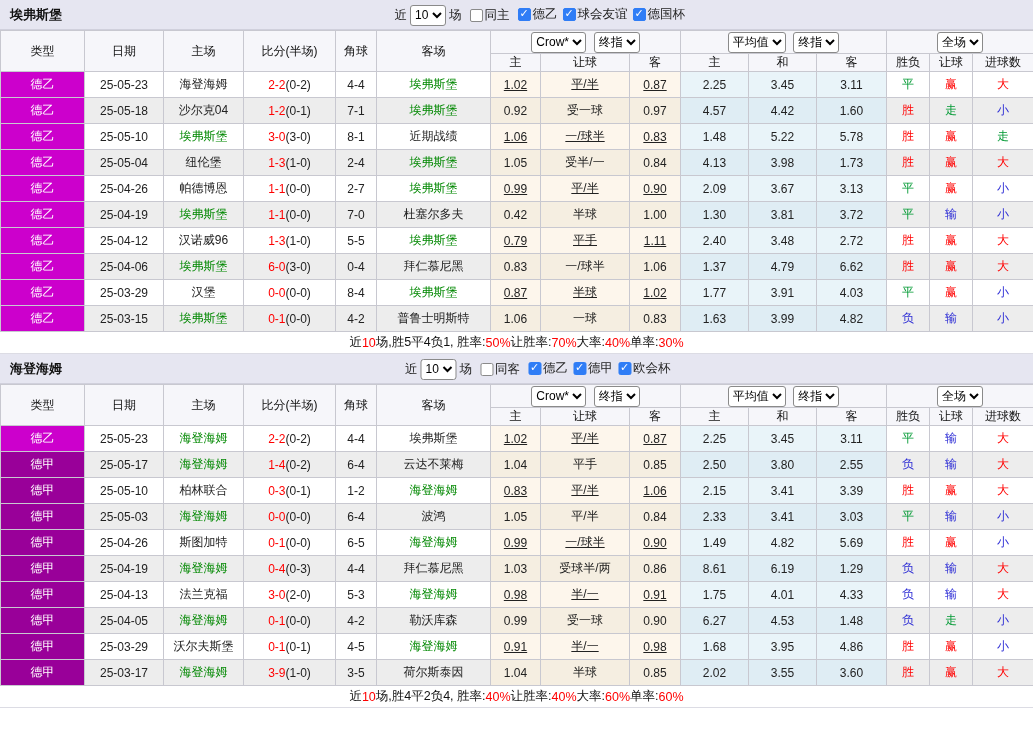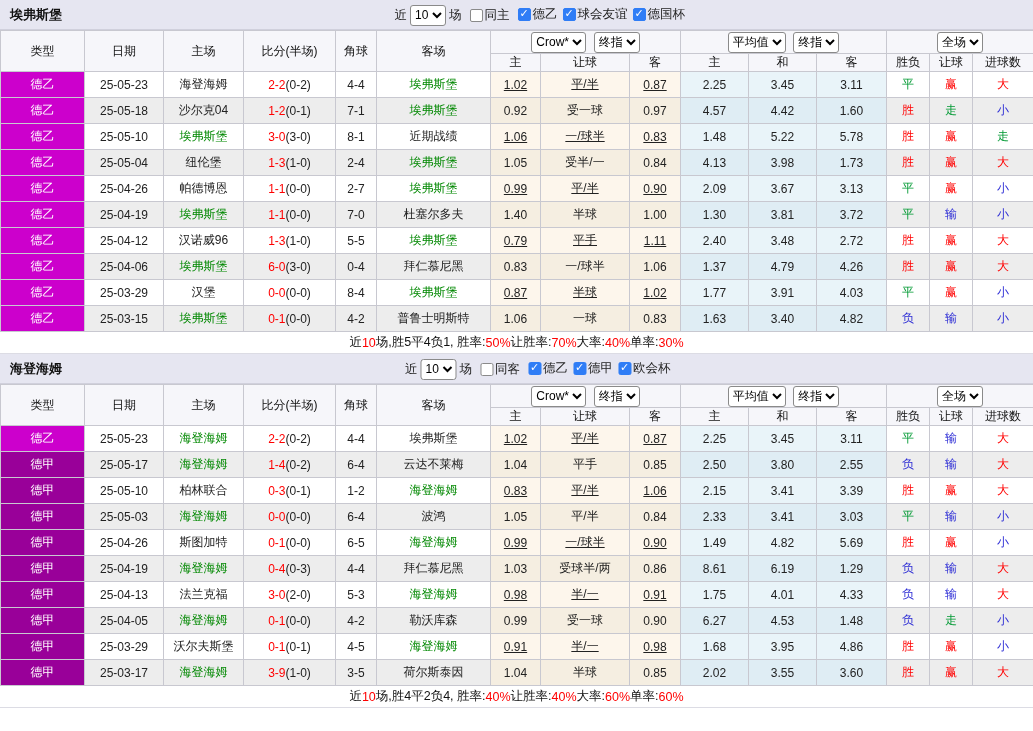--- a/index.html
+++ b/index.html
@@ -229,21 +229,21 @@
             <td class="res-r">赢</td>
             <td class="res-b">小</td>
           </tr>
           <tr class="even">
             <td class="lg" style="background:#cc00cc">德乙</td>
             <td>25-04-19</td>
             <td class="hl">埃弗斯堡</td>
             <td><span class="ft">1-1</span>(0-0)</td>
             <td>7-0</td>
             <td class="">杜塞尔多夫</td>
-            <td class="o1">1.40</td>
+            <td class="o1">0.42</td>
             <td class="o1">半球</td>
             <td class="o1">1.00</td>
             <td class="o2">1.30</td>
             <td class="o2">3.81</td>
             <td class="o2">3.72</td>
             <td class="res-g">平</td>
             <td class="res-b">输</td>
             <td class="res-b">小</td>
           </tr>
           <tr class="odd">
@@ -268,21 +268,21 @@
             <td>25-04-06</td>
             <td class="hl">埃弗斯堡</td>
             <td><span class="ft">6-0</span>(3-0)</td>
             <td>0-4</td>
             <td class="">拜仁慕尼黑</td>
             <td class="o1">0.83</td>
             <td class="o1">一/球半</td>
             <td class="o1">1.06</td>
             <td class="o2">1.37</td>
             <td class="o2">4.79</td>
-            <td class="o2">4.26</td>
+            <td class="o2">6.62</td>
             <td class="res-r">胜</td>
             <td class="res-r">赢</td>
             <td class="res-r">大</td>
           </tr>
           <tr class="odd">
             <td class="lg" style="background:#cc00cc">德乙</td>
             <td>25-03-29</td>
             <td class="">汉堡</td>
             <td><span class="ft">0-0</span>(0-0)</td>
             <td>8-4</td>
@@ -301,21 +301,21 @@
             <td class="lg" style="background:#cc00cc">德乙</td>
             <td>25-03-15</td>
             <td class="hl">埃弗斯堡</td>
             <td><span class="ft">0-1</span>(0-0)</td>
             <td>4-2</td>
             <td class="">普鲁士明斯特</td>
             <td class="o1">1.06</td>
             <td class="o1">一球</td>
             <td class="o1">0.83</td>
             <td class="o2">1.63</td>
-            <td class="o2">3.40</td>
+            <td class="o2">3.99</td>
             <td class="o2">4.82</td>
             <td class="res-b">负</td>
             <td class="res-b">输</td>
             <td class="res-b">小</td>
           </tr>
         </tbody>
     </table>
     <div class="summary" id="summary-0">
         <span>近</span>
         <span class="red">10</span>

